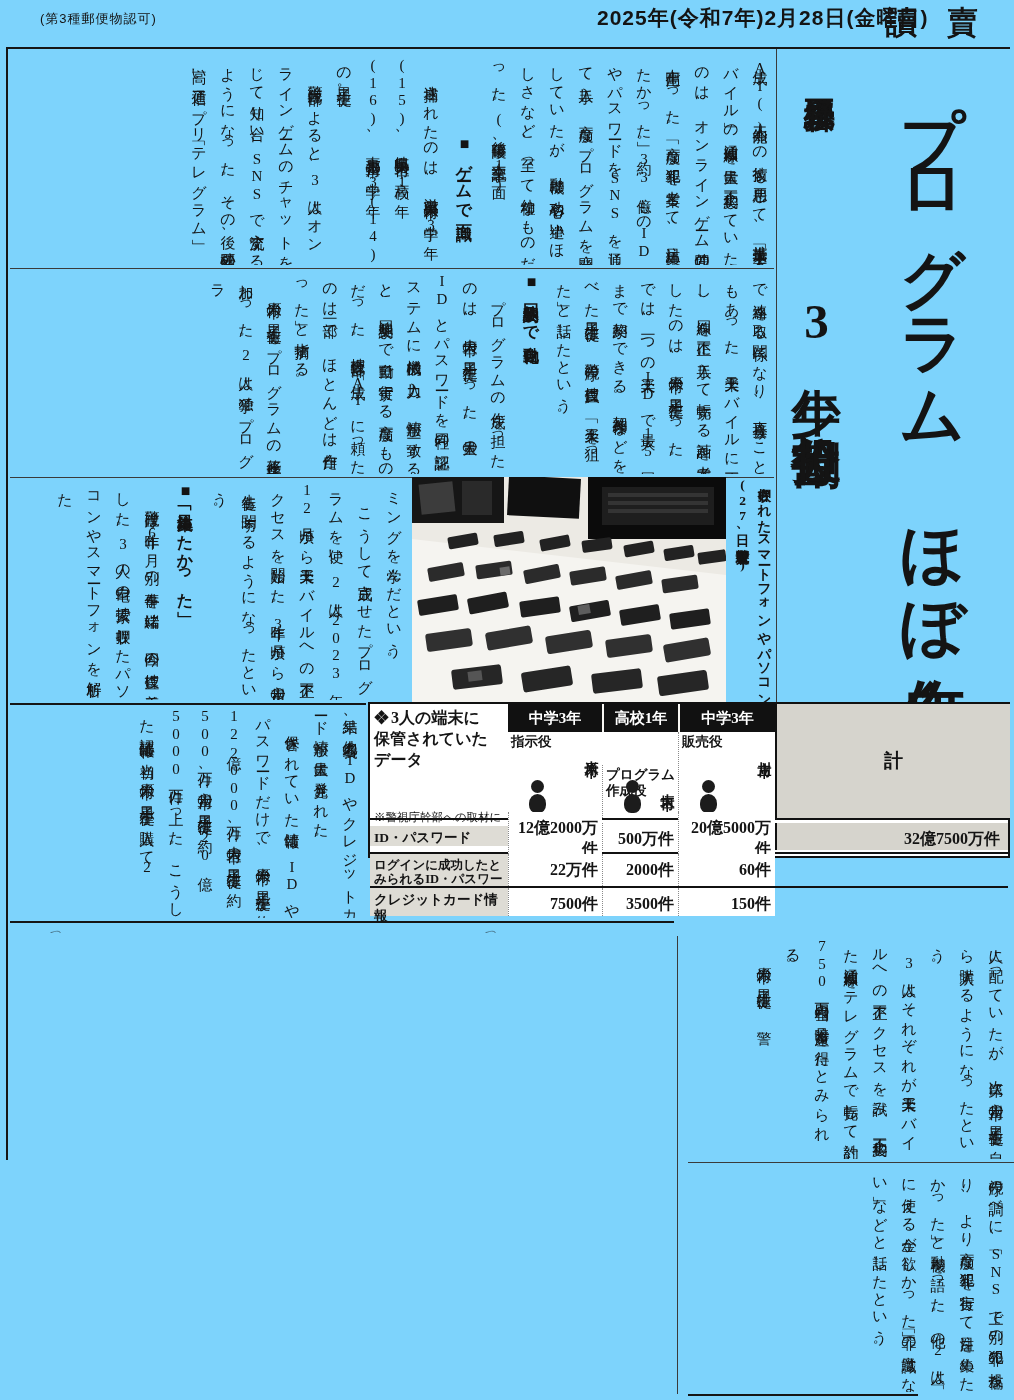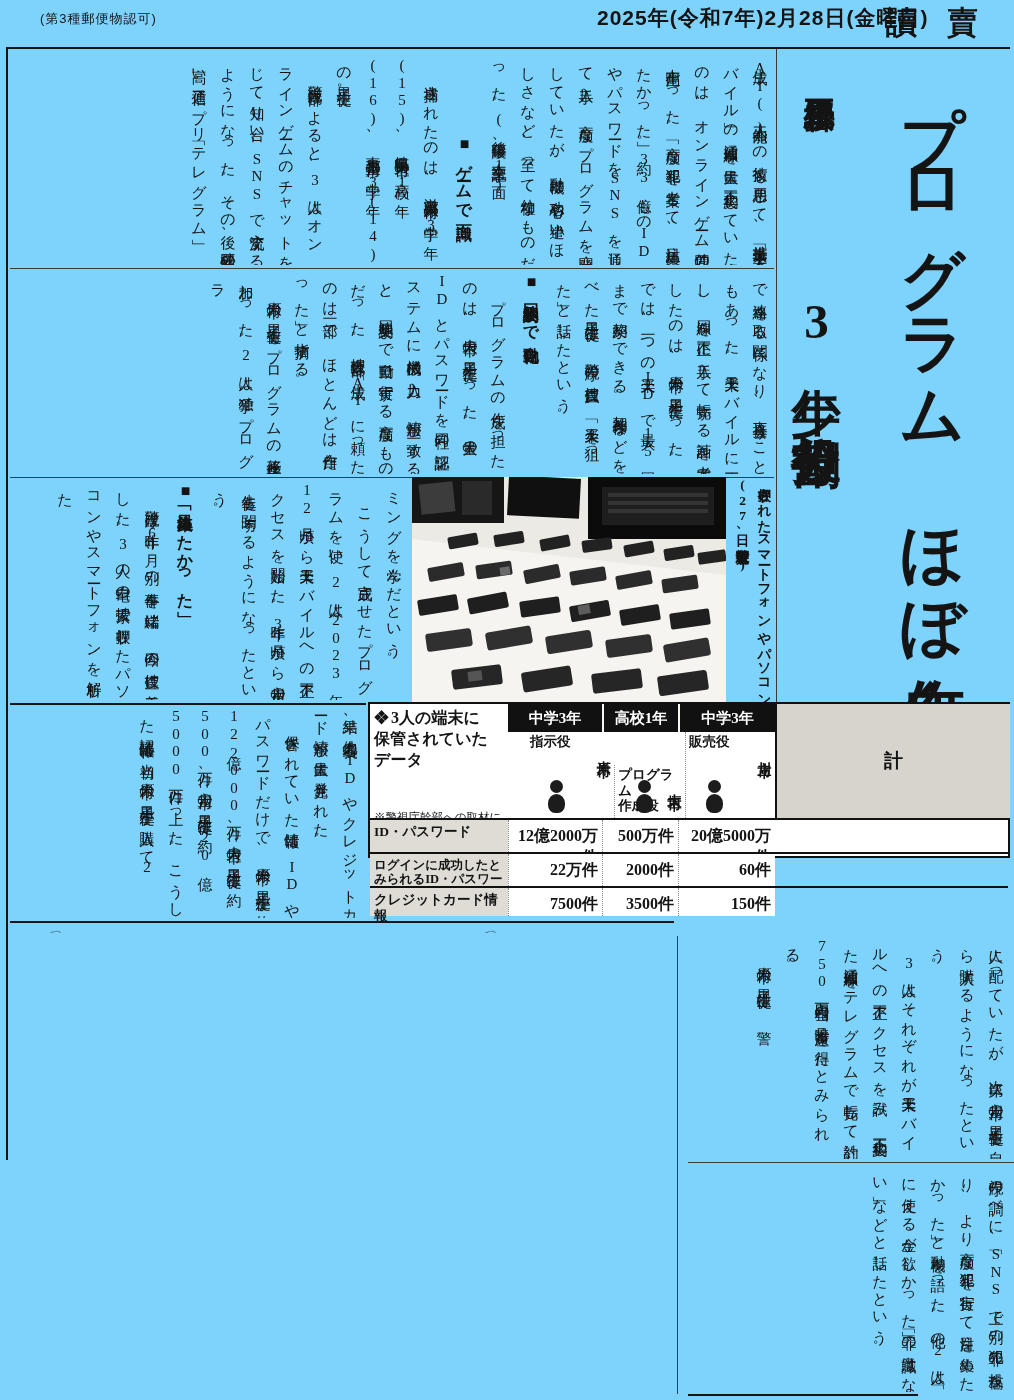--- a/index.html
+++ b/index.html
@@ -77,35 +77,35 @@
   .t-title{left:4px;top:4px;width:134px;font-size:16px;font-weight:800;line-height:1.3;}
   .t-title .ticon{margin-right:2px;font-size:15px;}
   .t-note{left:4px;top:82px;width:136px;font-size:11.5px;line-height:1.3;margin-top:24px;}
   .t-headbar{left:138px;top:0;width:267px;height:28px;background:#111;display:flex;}
   .t-headbar .hc{color:#fff;font-size:15px;font-weight:700;display:flex;align-items:center;justify-content:center;box-sizing:border-box;}
   .t-headbar .hc+.hc{border-left:2px solid #f8f7f3;}
   .hc1{width:94px;} .hc2{width:76px;} .hc3{width:97px;}
   .t-roles{left:138px;top:28px;width:267px;height:86px;display:flex;}
   .rolecell{position:relative;box-sizing:border-box;background:#fff;}
   .rolecell+.rolecell{border-left:1px dotted #8a8a8a;}
-  .rc1{width:94px;margin-left:19px;} .rc2{width:76px;margin-top:33px;} .rc3{width:97px;text-align:center;}
+  .rc1{width:94px;} .rc2{width:76px;margin-top:33px;} .rc3{width:97px;text-align:center;}
   .role-label{position:absolute;left:3px;top:2px;font-size:13.5px;font-weight:800;line-height:1.15;}
   .city{position:absolute;right:2px;top:18px;writing-mode:vertical-rl;text-orientation:upright;font-size:14px;font-weight:700;letter-spacing:1px;}
   .person{position:absolute;left:20px;bottom:4px;width:18px;height:34px;}
   .person .ph{width:13px;height:13px;border-radius:50%;background:#1c1c1c;margin:0 auto;}
   .person .pb{width:17px;height:19px;border-radius:50% 50% 42% 42%;background:#1c1c1c;margin:1px auto 0;}
   .t-total{left:405px;top:0;width:235px;height:114px;background:#d6d4cd;border-left:2px solid #111;box-sizing:border-box;display:flex;align-items:center;justify-content:center;font-size:19px;font-weight:800;}
   .t-rows{left:0;top:114px;width:638px;}
   .trow{display:flex;border-top:2px solid #111;box-sizing:border-box;}
   .trow .lc{width:138px;background:#dedcd5;font-weight:800;font-size:13.5px;line-height:1.15;padding:4px 2px 0 4px;box-sizing:border-box;}
   .trow.r2 .lc{font-size:12.5px;}
   .trow .vc{box-sizing:border-box;text-align:right;font-weight:800;font-size:16px;padding:6px 4px 0 0;border-left:1px dotted #8a8a8a;background:#fff;}
   .trow .v1{width:94px;} .trow .v2{width:76px;} .trow .v3{width:97px;}
   .trow .tc{width:233px;background:#d6d4cd;border-left:2px solid #111;text-align:right;font-weight:800;font-size:16px;padding:6px 8px 0 0;box-sizing:border-box;}
-  .r1{height:34px;} .r2{height:34px;} .r3{height:30px;}
+  .r1{height:34px;align-items:center;} .r2{height:34px;} .r3{height:30px;}
 </style>
 </head>
 <body>
 
 <div id="canvas">
 
   <div class="abs permit gothic">(第3種郵便物認可)</div>
   <div class="abs date gothic">2025年(令和7年)2月28日(金曜日)</div>
   <div class="abs masthead">讀賣</div>
 
@@ -258,20 +258,21 @@
     </div>
 
     <div class="abs t-total">計</div>
 
     <div class="abs t-rows">
       <div class="trow r1">
         <div class="lc preline">ID・パスワード</div>
         <div class="vc v1">12億2000万件</div>
         <div class="vc v2">500万件</div>
         <div class="vc v3">20億5000万件</div>
+        <div class="tc">32億7500万件</div>
       </div>
       <div class="trow r2">
         <div class="lc preline">ログインに成功したと
 みられるID・パスワード</div>
         <div class="vc v1">22万件</div>
         <div class="vc v2">2000件</div>
         <div class="vc v3">60件</div>
       </div>
       <div class="trow r3">
         <div class="lc preline">クレジットカード情報</div>

